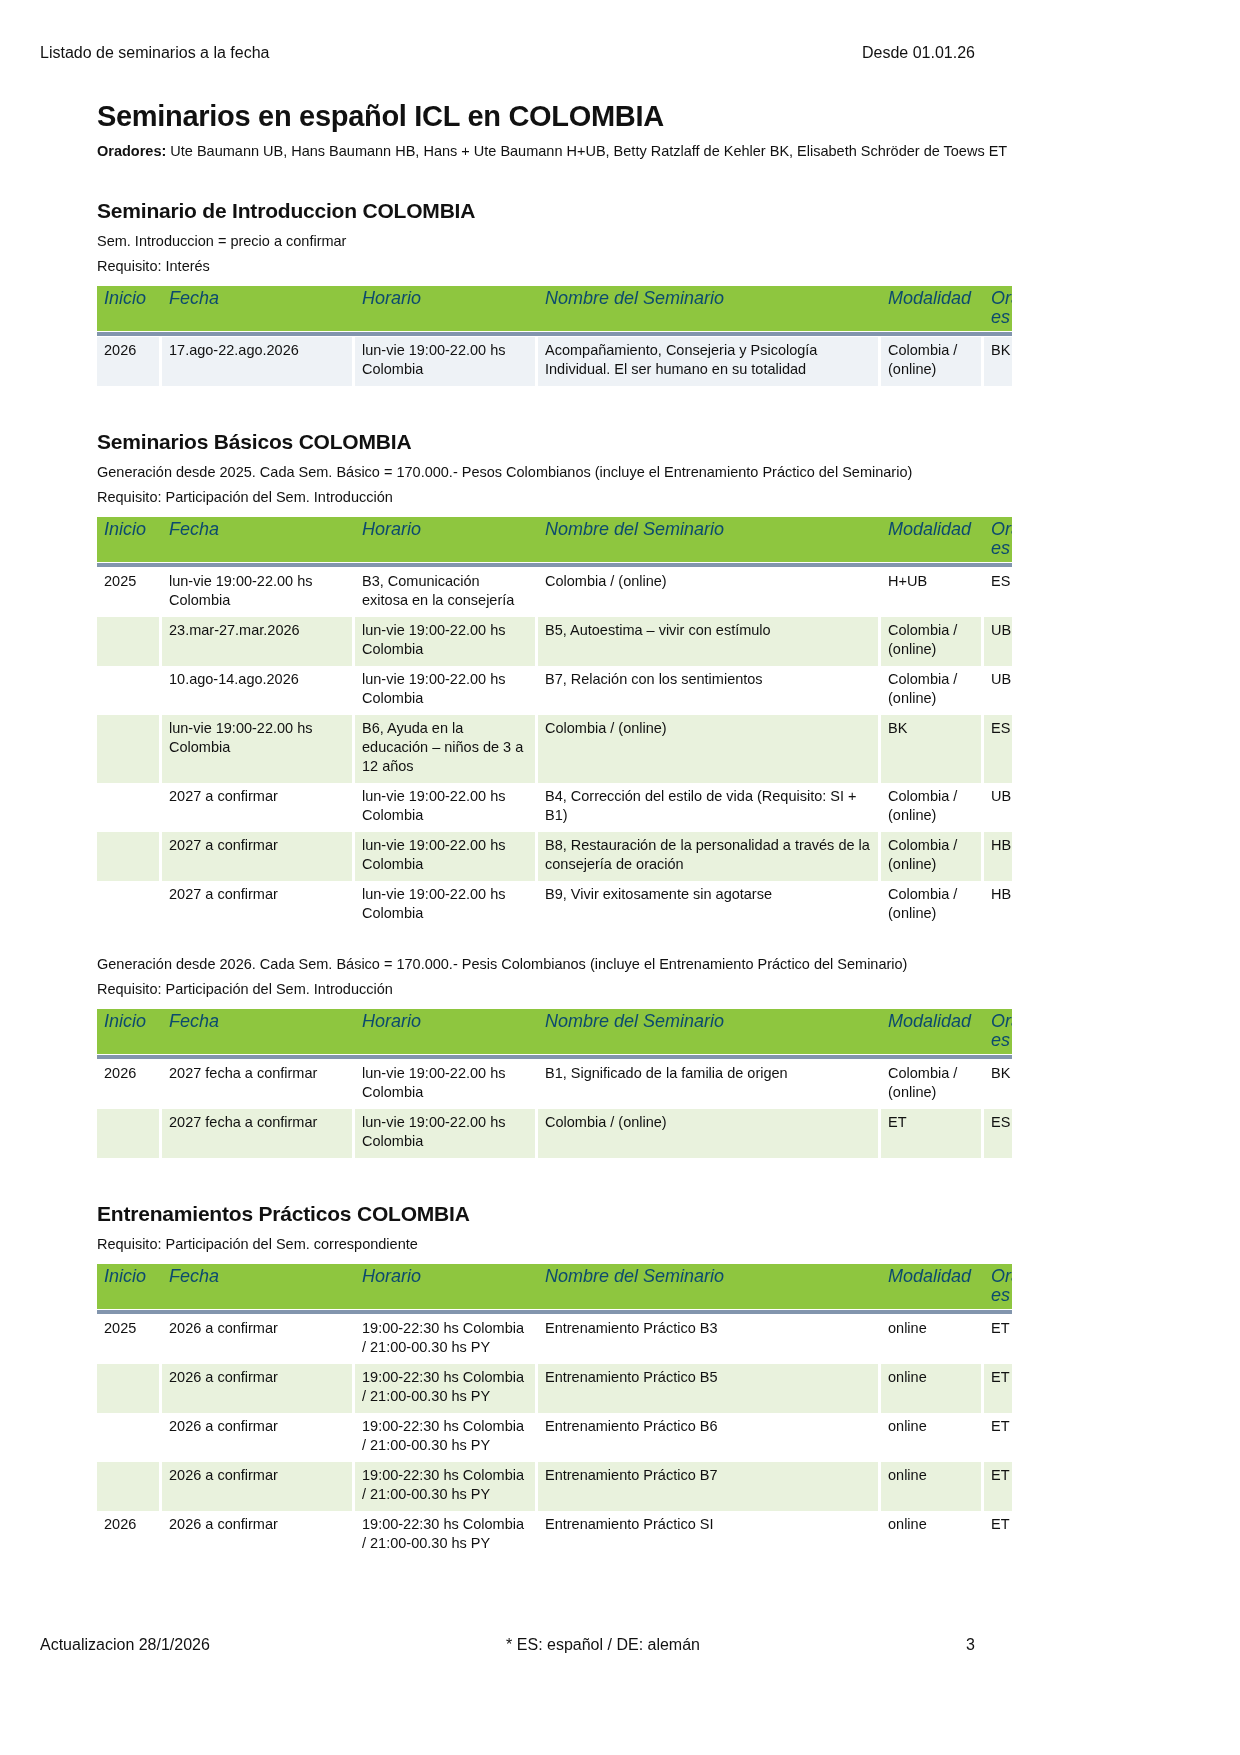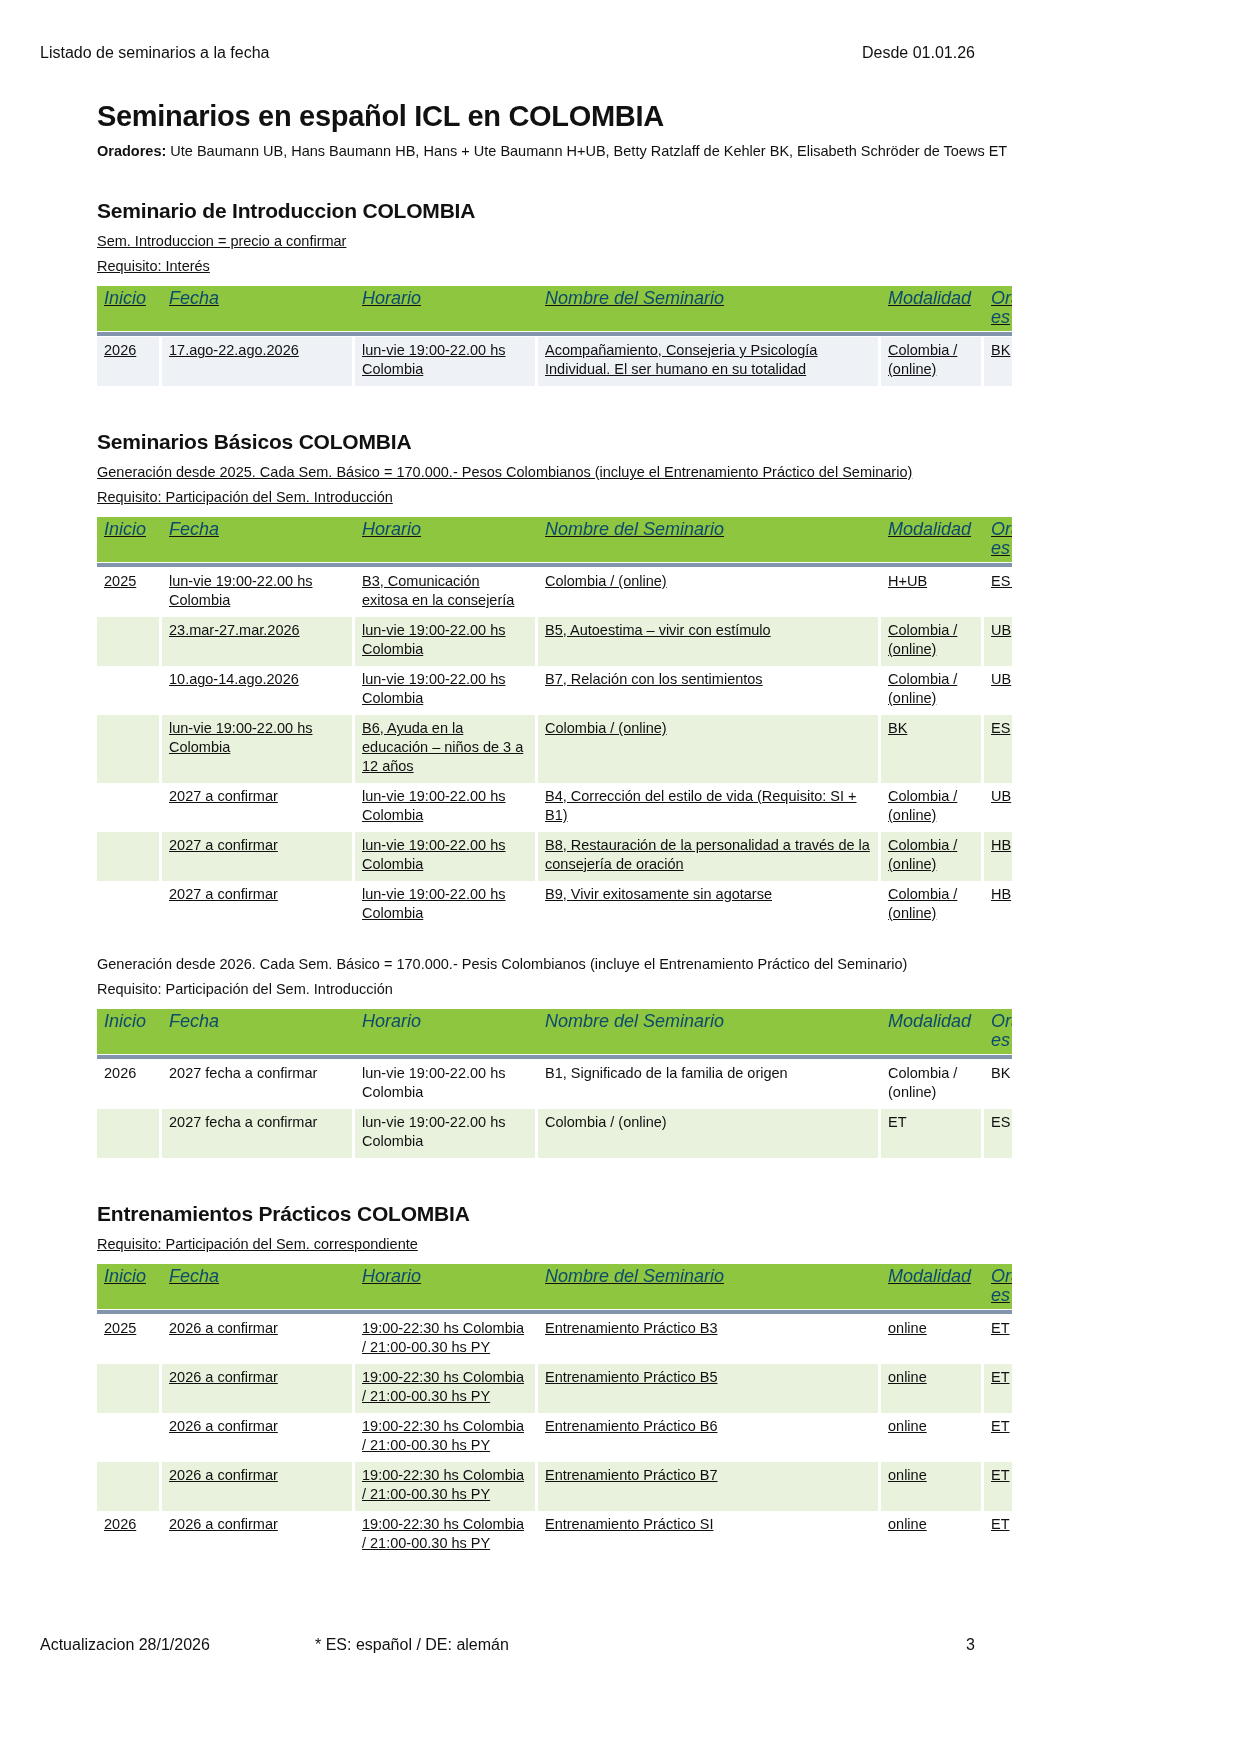--- a/index.html
+++ b/index.html
@@ -15,35 +15,35 @@
     position:absolute; top:44px; left:40px; right:37px;
     display:flex; justify-content:space-between;
     font-size:16px; color:#111;
   }
   .runfoot {
     position:absolute; top:1636px; left:40px; right:37px;
     display:flex; align-items:baseline;
     font-size:16px; color:#111;
   }
   .runfoot .f-left  { flex:1; text-align:left; }
-  .runfoot .f-mid   { flex:1.4; text-align:left; }
+  .runfoot .f-mid   { flex:1.4; text-align:right; }
   .runfoot .f-right { flex:1; text-align:right; }
 
   
   #content { position:absolute; top:100px; left:97px; width:1041px; }
 
   .doc-title { font-size:29px; font-weight:bold; letter-spacing:-0.3px; margin:0 0 10px 0; }
   .speakers  { font-size:14.5px; margin:0 0 14px 0; }
   .speakers b { font-weight:bold; }
 
   .section { margin-top:44px; }
   .section:first-of-type { margin-top:40px; }
   .sec-heading { font-size:21px; font-weight:bold; letter-spacing:-0.2px; margin:0 0 10px 0; }
   .block { margin-top:26px; }
-  .block.first { margin-top:4px;text-decoration:underline; }
+  .block.first { margin-top:4px; }
   .note { font-size:14.5px; margin:0 0 9px 0; }
 
   
   .tbl { margin-top:12px; width:1041px; }
   .trow {
     display:grid;
     grid-template-columns:62px 190px 180px 340px 100px 77px 1fr;
     column-gap:3px;
     background:#ffffff;
   }

